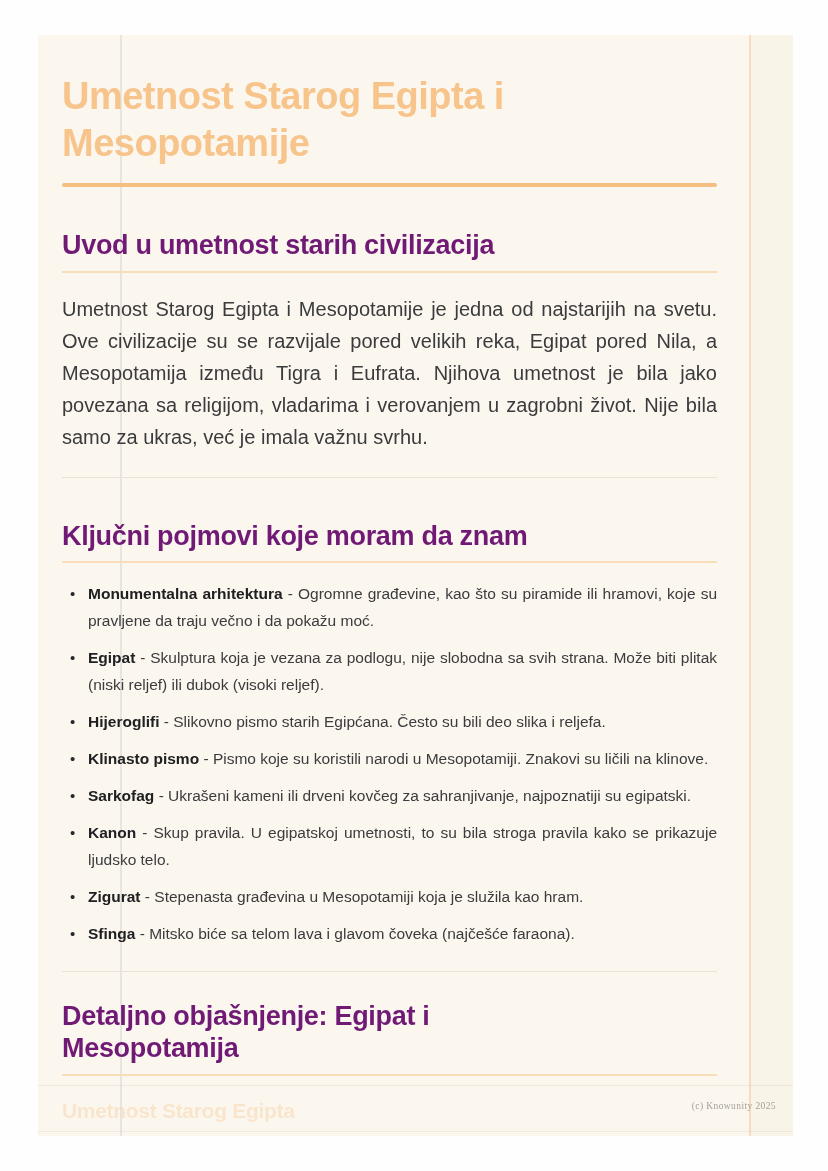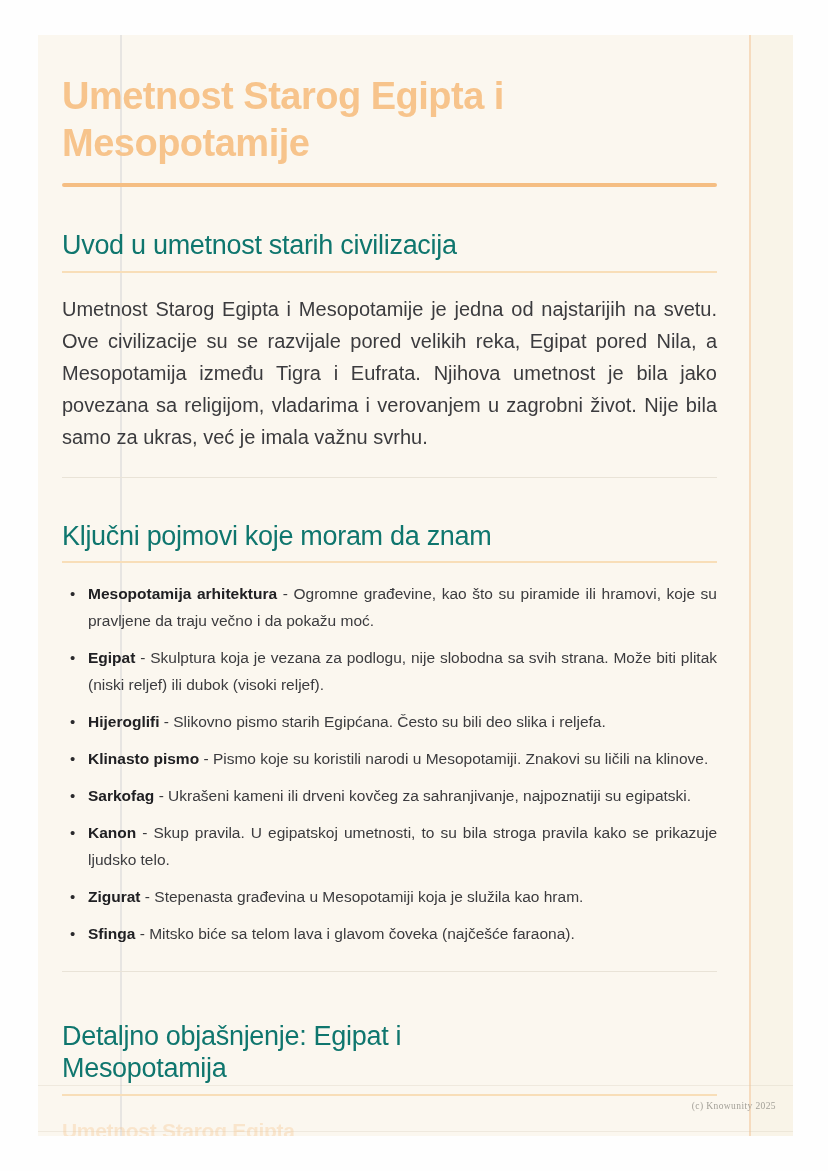--- a/index.html
+++ b/index.html
@@ -44,25 +44,25 @@
     font-size:38px;line-height:1.24;font-weight:bold;
     letter-spacing:-0.5px;
     color:#f7c48c;
   }
   .rule-thick{
     height:4px;background:#f5be83;border:none;
     margin:16px 0 0 0;border-radius:2px;
   }
   h2{
     margin:42px 0 0 0;
-    font-size:27px;line-height:1.2;font-weight:normal;
+    font-size:27px;line-height:1.2;font-weight:bold;
     letter-spacing:-0.3px;
-    color:#0f766e;
+    color:#701a75;
   }
-  h2.narrow{max-width:500px;margin-top:48px;}
+  h2.narrow{max-width:500px;margin-top:28px;}
   .rule-thin{
     height:2px;background:#f8deb8;border:none;
     margin:9px 0 0 0;
   }
   p.body-text{
     margin:20px 0 0 0;
     font-size:20px;line-height:32px;
     color:#3b3b3e;
     text-align:justify;
   }
@@ -120,21 +120,21 @@
       <div class="rule-thin"></div>
       <p class="body-text">Umetnost Starog Egipta i Mesopotamije je jedna od najstarijih na svetu. Ove civilizacije su se razvijale pored velikih reka, Egipat pored Nila, a Mesopotamija između Tigra i Eufrata. Njihova umetnost je bila jako povezana sa religijom, vladarima i verovanjem u zagrobni život. Nije bila samo za ukras, već je imala važnu svrhu.</p>
     </section>
 
     <hr class="section-divider">
 
     <section>
       <h2>Ključni pojmovi koje moram da znam</h2>
       <div class="rule-thin"></div>
       <ul class="terms" id="terms-list">
-          <li><span class="bullet-dot">•</span><strong>Mesopotamija arhitektura</strong><span> - Ogromne građevine, kao što su piramide ili hramovi, koje su pravljene da traju večno i da pokažu moć.</span></li>
+          <li><span class="bullet-dot">•</span><strong>Monumentalna arhitektura</strong><span> - Ogromne građevine, kao što su piramide ili hramovi, koje su pravljene da traju večno i da pokažu moć.</span></li>
           <li><span class="bullet-dot">•</span><strong>Egipat</strong><span> - Skulptura koja je vezana za podlogu, nije slobodna sa svih strana. Može biti plitak (niski reljef) ili dubok (visoki reljef).</span></li>
           <li><span class="bullet-dot">•</span><strong>Hijeroglifi</strong><span> - Slikovno pismo starih Egipćana. Često su bili deo slika i reljefa.</span></li>
           <li><span class="bullet-dot">•</span><strong>Klinasto pismo</strong><span> - Pismo koje su koristili narodi u Mesopotamiji. Znakovi su ličili na klinove.</span></li>
           <li><span class="bullet-dot">•</span><strong>Sarkofag</strong><span> - Ukrašeni kameni ili drveni kovčeg za sahranjivanje, najpoznatiji su egipatski.</span></li>
           <li><span class="bullet-dot">•</span><strong>Kanon</strong><span> - Skup pravila. U egipatskoj umetnosti, to su bila stroga pravila kako se prikazuje ljudsko telo.</span></li>
           <li><span class="bullet-dot">•</span><strong>Zigurat</strong><span> - Stepenasta građevina u Mesopotamiji koja je služila kao hram.</span></li>
           <li><span class="bullet-dot">•</span><strong>Sfinga</strong><span> - Mitsko biće sa telom lava i glavom čoveka (najčešće faraona).</span></li>
         </ul>
     </section>
 

